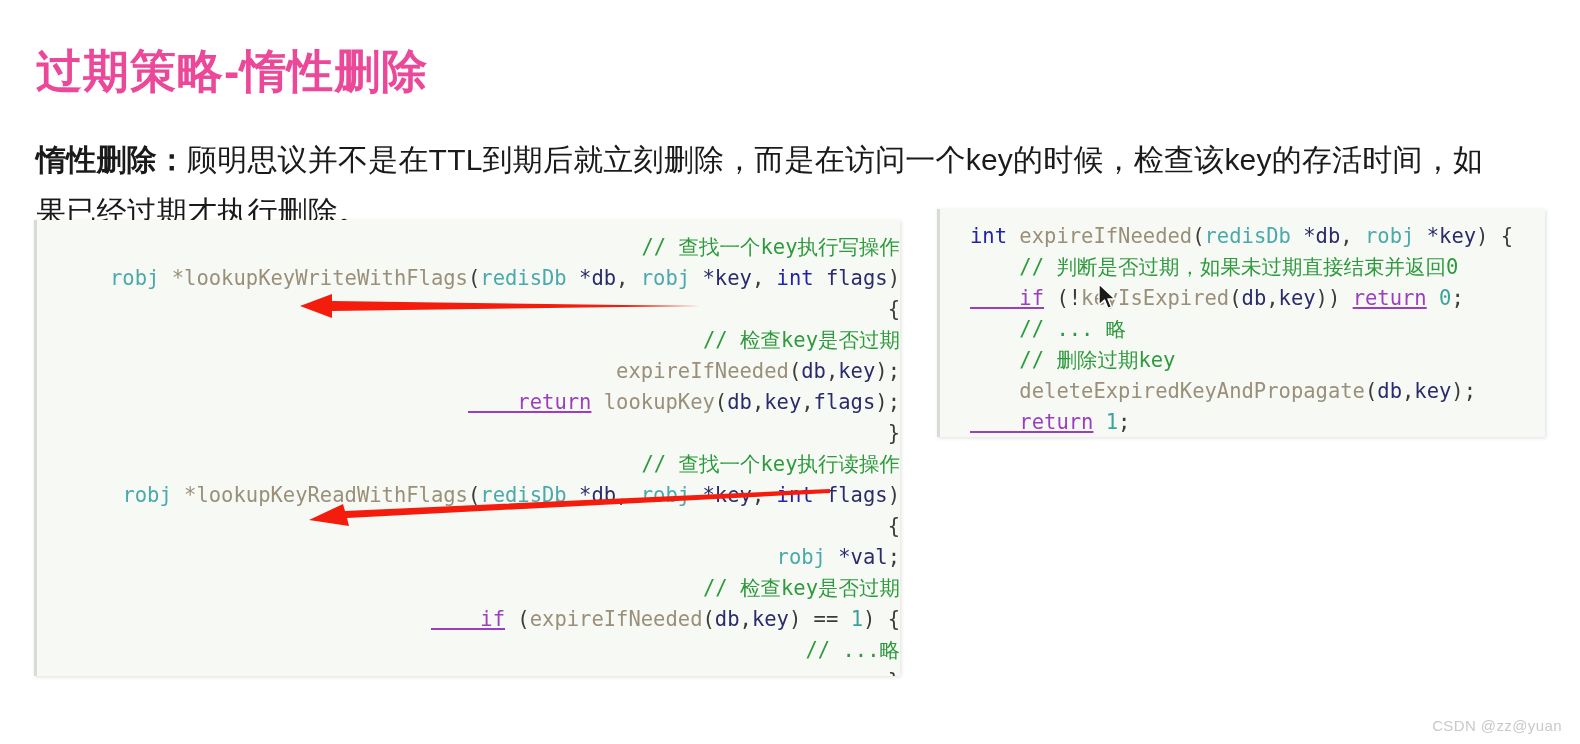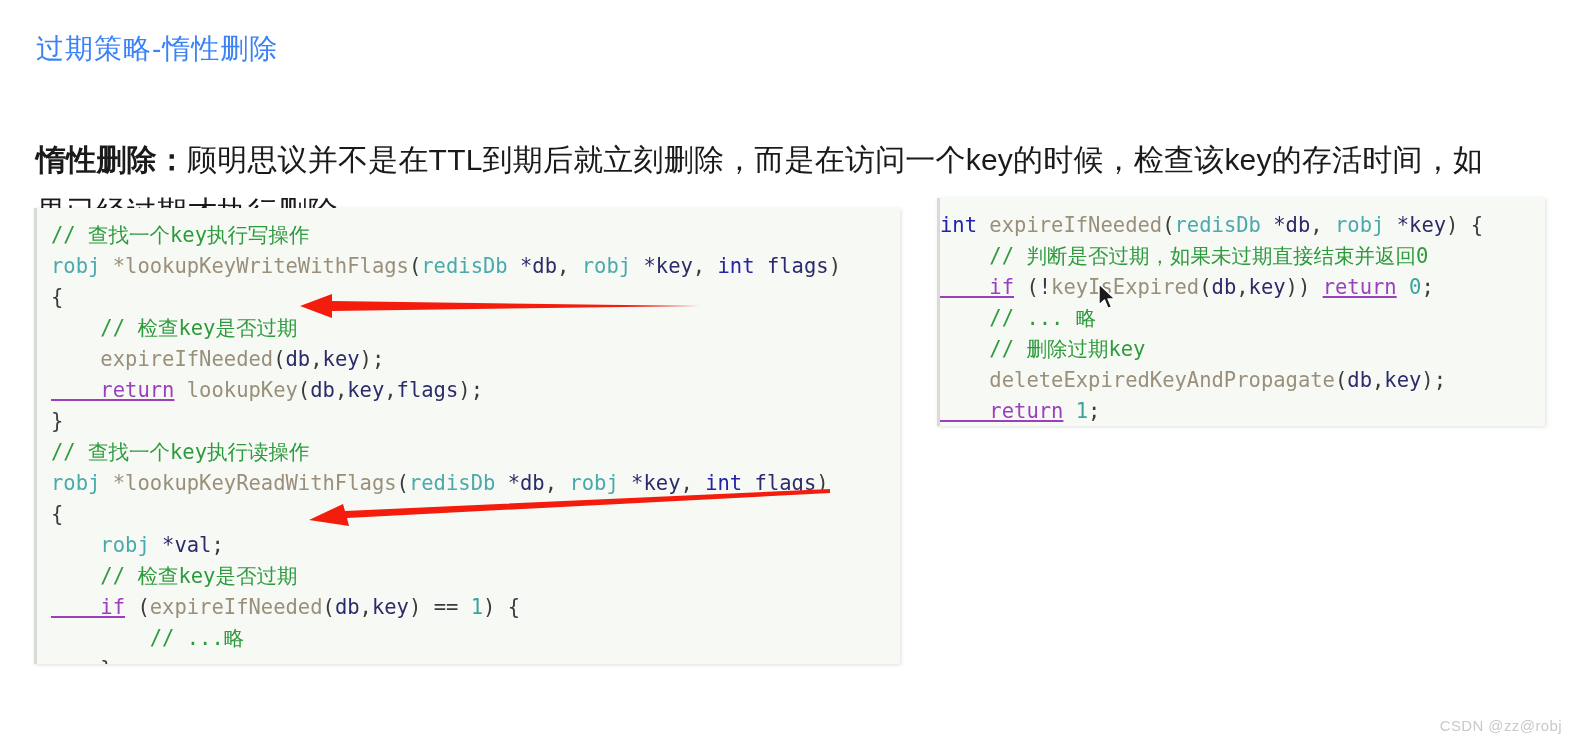--- a/index.html
+++ b/index.html
@@ -13,23 +13,23 @@
     position: relative;
     overflow: hidden;
     font-family: "Liberation Sans", "DejaVu Sans", sans-serif;
   }
 
   
   #page-title {
     position: absolute;
     left: 36px;
     top: 14px;
-    font-size: 28px;
-    font-weight: normal;
-    color: #3b82f6;
+    font-size: 46px;
+    font-weight: bold;
+    color: #ec4899;
     letter-spacing: 1px;
     line-height: 1.15;
     white-space: nowrap;
   }
 
   
   #intro-paragraph {
     position: absolute;
     left: 36px;
     top: 104px;
@@ -52,31 +52,32 @@
     box-sizing: border-box;
     font-family: "DejaVu Sans Mono", "Liberation Mono", monospace;
     font-size: 20.5px;
     line-height: 31px;
     white-space: pre;
     color: #333333;
     overflow: hidden;
   }
   #code-panel-lookup {
     left: 34px;
-    top: 208px;
+    top: 220px;
     width: 866px;
     height: 456px;
     padding: 12px 0 12px 14px;
+    text-align: right;
   }
   #code-panel-expire {
     left: 937px;
-    top: 198px;
+    top: 209px;
     width: 608px;
     height: 228px;
-    padding: 12px 0 12px 0;
+    padding: 12px 0 12px 30px;
   }
 
   
   .t-com  { color: #2e9a3e; }            
   .t-typ  { color: #4aa9ab; }            
   .t-fn   { color: #9a8f7a; }            
   .t-var  { color: #2b2b6b; }            
   .t-kw   { color: #9b3fbf; text-decoration: underline; }            
   .t-int  { color: #2222aa; }            
   .t-num  { color: #3aa39a; }            
@@ -128,13 +129,13 @@
 </svg>
 
 <svg id="arrow-read" class="arrow-svg" width="525" height="50" viewBox="0 0 525 50">
   <polygon points="4,42 38,26 40,33 525,11 525,15 42,40 44,48" fill="#f41c0c"></polygon>
 </svg>
 
 <svg id="mouse-cursor" viewBox="0 0 22 30">
   <polygon points="1,1 1,22 6.5,17 10,25.5 13.5,24 10,16 17,16" fill="#1a1a1a" stroke="#ffffff" stroke-width="1.4" stroke-linejoin="round"></polygon>
 </svg>
 
-<div id="watermark">CSDN @zz@robj</div>
+<div id="watermark">CSDN @zz@yuan</div>
 
 </body></html>

